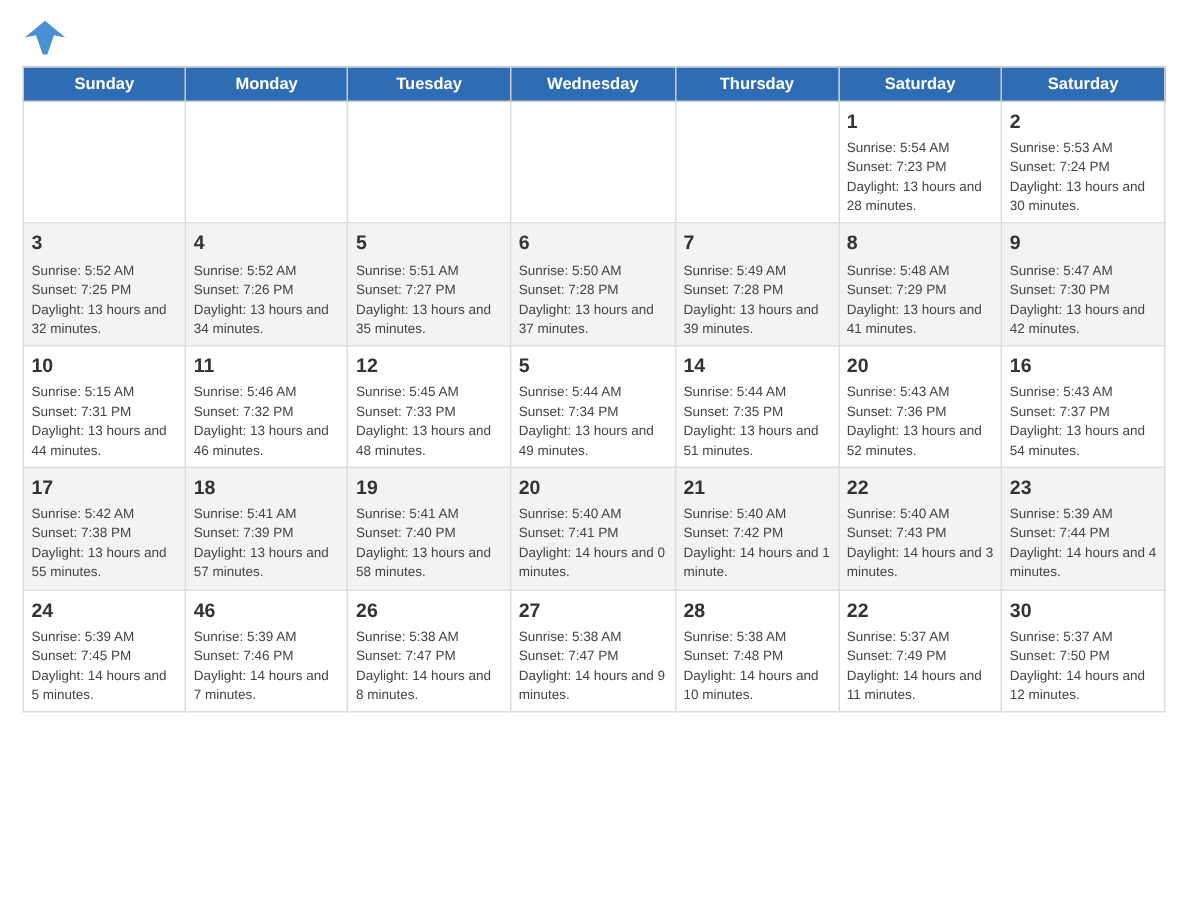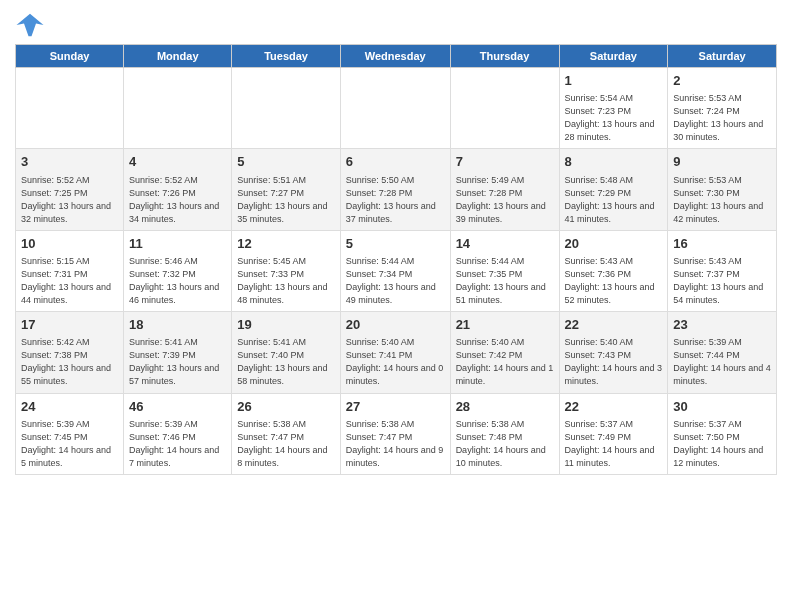--- a/index.html
+++ b/index.html
@@ -116,21 +116,21 @@
           </td>
           <td>
             <span class="day-num">8</span>
             <div class="day-info">Sunrise: 5:48 AM
 Sunset: 7:29 PM
 Daylight: 13 hours
 and 41 minutes.</div>
           </td>
           <td>
             <span class="day-num">9</span>
-            <div class="day-info">Sunrise: 5:53 AM
+            <div class="day-info">Sunrise: 5:47 AM
 Sunset: 7:30 PM
 Daylight: 13 hours
 and 42 minutes.</div>
           </td>
         </tr>
         <tr>
           <td>
             <span class="day-num">10</span>
             <div class="day-info">Sunrise: 5:15 AM
 Sunset: 7:31 PM

